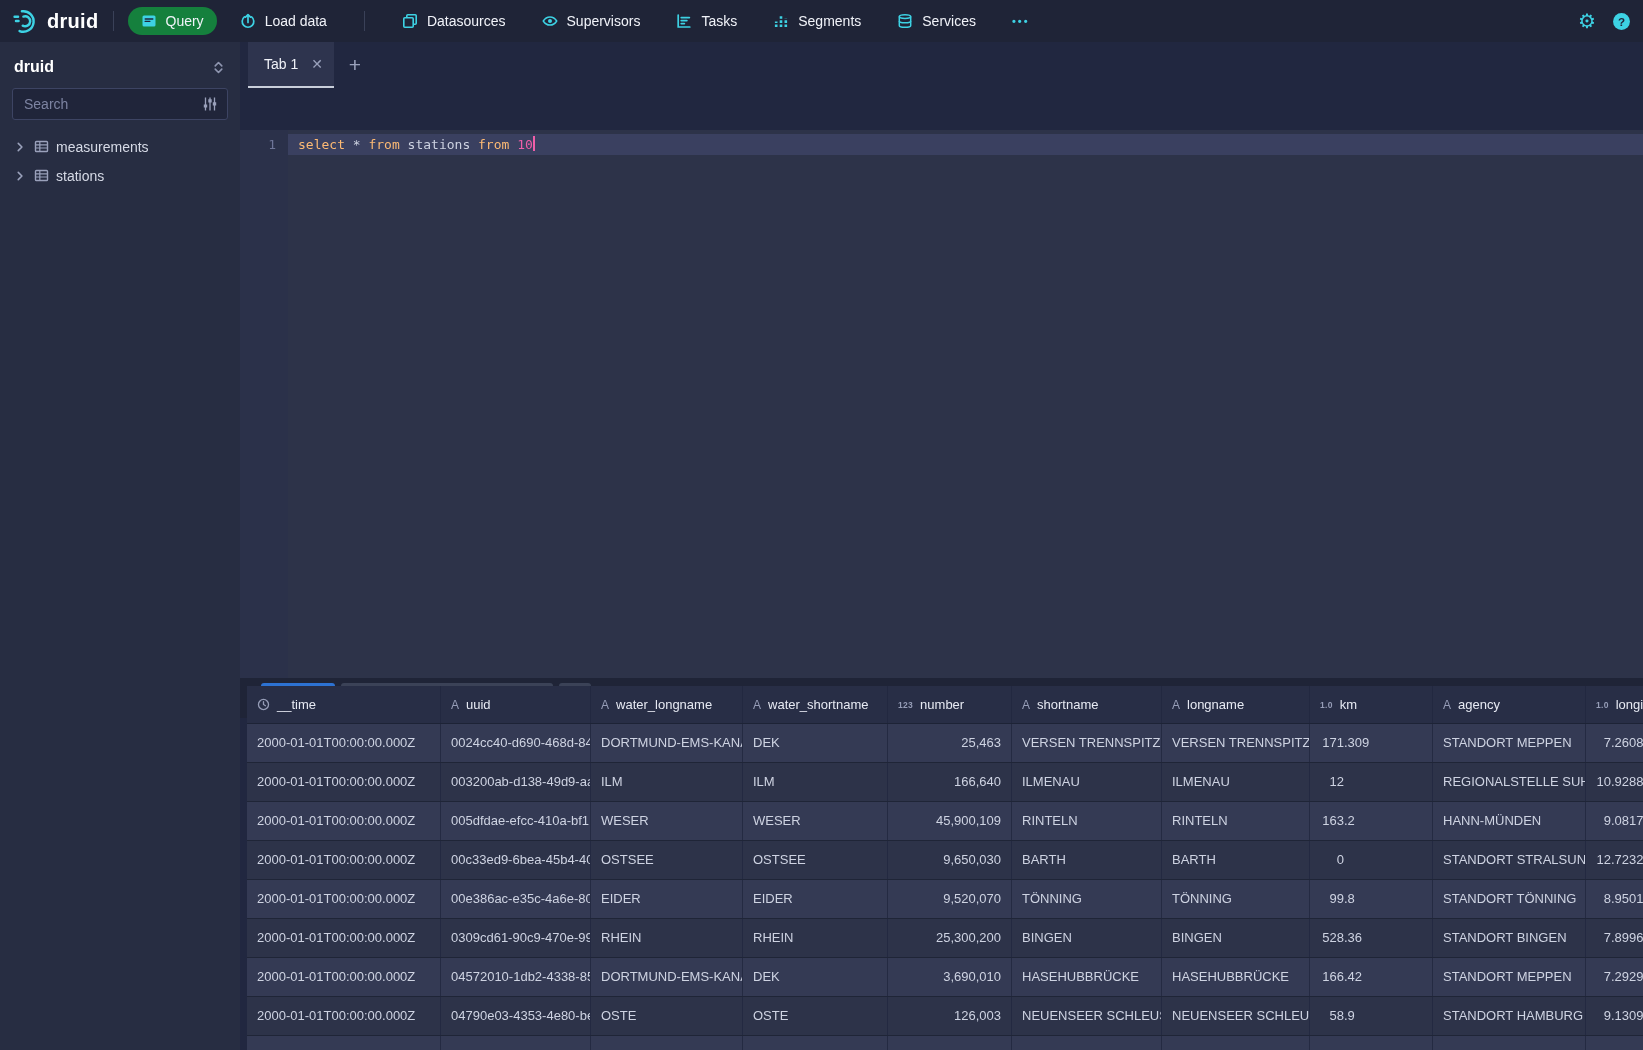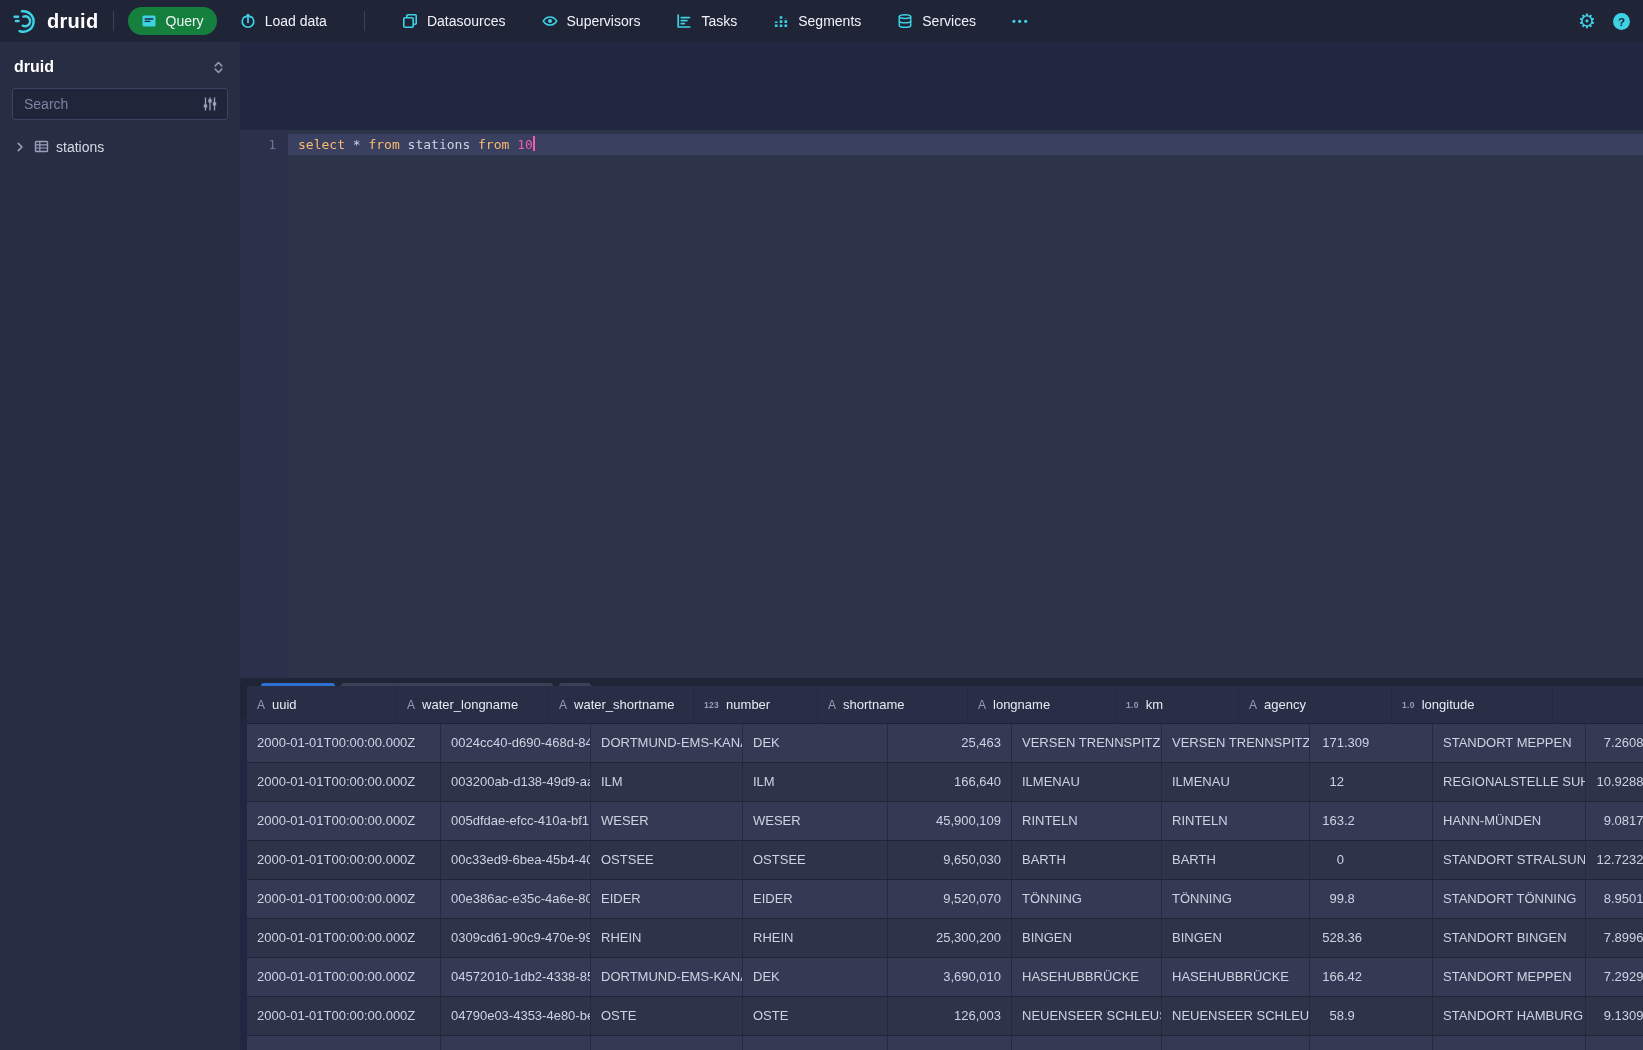--- a/index.html
+++ b/index.html
@@ -217,26 +217,47 @@
             <svg width="14" height="14" viewBox="0 0 16 16">
               <path d="M6 3.8 10.2 8 6 12.2" fill="none" stroke="currentColor" stroke-width="1.8" stroke-linecap="round" stroke-linejoin="round"></path>
             </svg>
           </span>
           <span class="tree-ic">
             <svg width="15" height="15" viewBox="0 0 16 16">
               <rect x="1.6" y="2.6" width="12.8" height="10.8" rx="1" fill="none" stroke="currentColor" stroke-width="1.5"></rect>
               <path d="M1.6 6.2h12.8M1.6 9.6h12.8M6.2 2.6v10.8" stroke="currentColor" stroke-width="1.3"></path>
             </svg>
           </span>
+          <span>measurements</span>
+        </div>
+        <div class="tree-item">
+          <span class="tree-ic">
+            <svg width="14" height="14" viewBox="0 0 16 16">
+              <path d="M6 3.8 10.2 8 6 12.2" fill="none" stroke="currentColor" stroke-width="1.8" stroke-linecap="round" stroke-linejoin="round"></path>
+            </svg>
+          </span>
+          <span class="tree-ic">
+            <svg width="15" height="15" viewBox="0 0 16 16">
+              <rect x="1.6" y="2.6" width="12.8" height="10.8" rx="1" fill="none" stroke="currentColor" stroke-width="1.5"></rect>
+              <path d="M1.6 6.2h12.8M1.6 9.6h12.8M6.2 2.6v10.8" stroke="currentColor" stroke-width="1.3"></path>
+            </svg>
+          </span>
           <span>stations</span>
         </div>
       </div>
   </aside>
 
   <main class="main">
+    <div class="tabbar">
+      <div class="tab">
+        <span>Tab 1</span>
+        <span class="tab-close">✕</span>
+      </div>
+      <div class="new-tab">+</div>
+    </div>
 
     <div class="editor">
       <div class="gutter">
         <span>1</span>
       </div>
       <div class="code">
         <div class="active-line"></div>
         <div class="code-line" id="codeLine"><span class="tok-keyword">select</span><span class="tok-plain"> * </span><span class="tok-keyword">from</span><span class="tok-plain"> stations </span><span class="tok-keyword">from</span><span class="tok-plain"> </span><span class="tok-number">10</span><span class="cursor"></span></div>
       </div>
     </div>
@@ -258,20 +279,29 @@
             <circle cx="9" cy="9" r="7.6" fill="none" stroke="currentColor" stroke-width="1.5"></circle>
             <path d="M9 5.2v6M6.4 9 9 11.8 11.6 9" fill="none" stroke="currentColor" stroke-width="1.5" stroke-linecap="round" stroke-linejoin="round"></path>
           </svg>
         </span>
         <span class="res-close">✕</span>
       </div>
     </div>
 
     <div class="rtable" id="rtable">
         <div class="thead">
+          <div class="th" style="width: 194px;">
+            <span class="type-clock">
+              <svg width="13" height="13" viewBox="0 0 16 16">
+                <circle cx="8" cy="8" r="6.2" fill="none" stroke="currentColor" stroke-width="1.6"></circle>
+                <path d="M8 4.5V8l2.4 1.5" fill="none" stroke="currentColor" stroke-width="1.6" stroke-linecap="round"></path>
+              </svg>
+            </span>
+            <span>__time</span>
+          </div>
           <div class="th" style="width: 150px;">
             <span class="type-txt type-a">A</span>
             <span>uuid</span>
           </div>
           <div class="th" style="width: 152px;">
             <span class="type-txt type-a">A</span>
             <span>water_longname</span>
           </div>
           <div class="th" style="width: 145px;">
             <span class="type-txt type-a">A</span>

